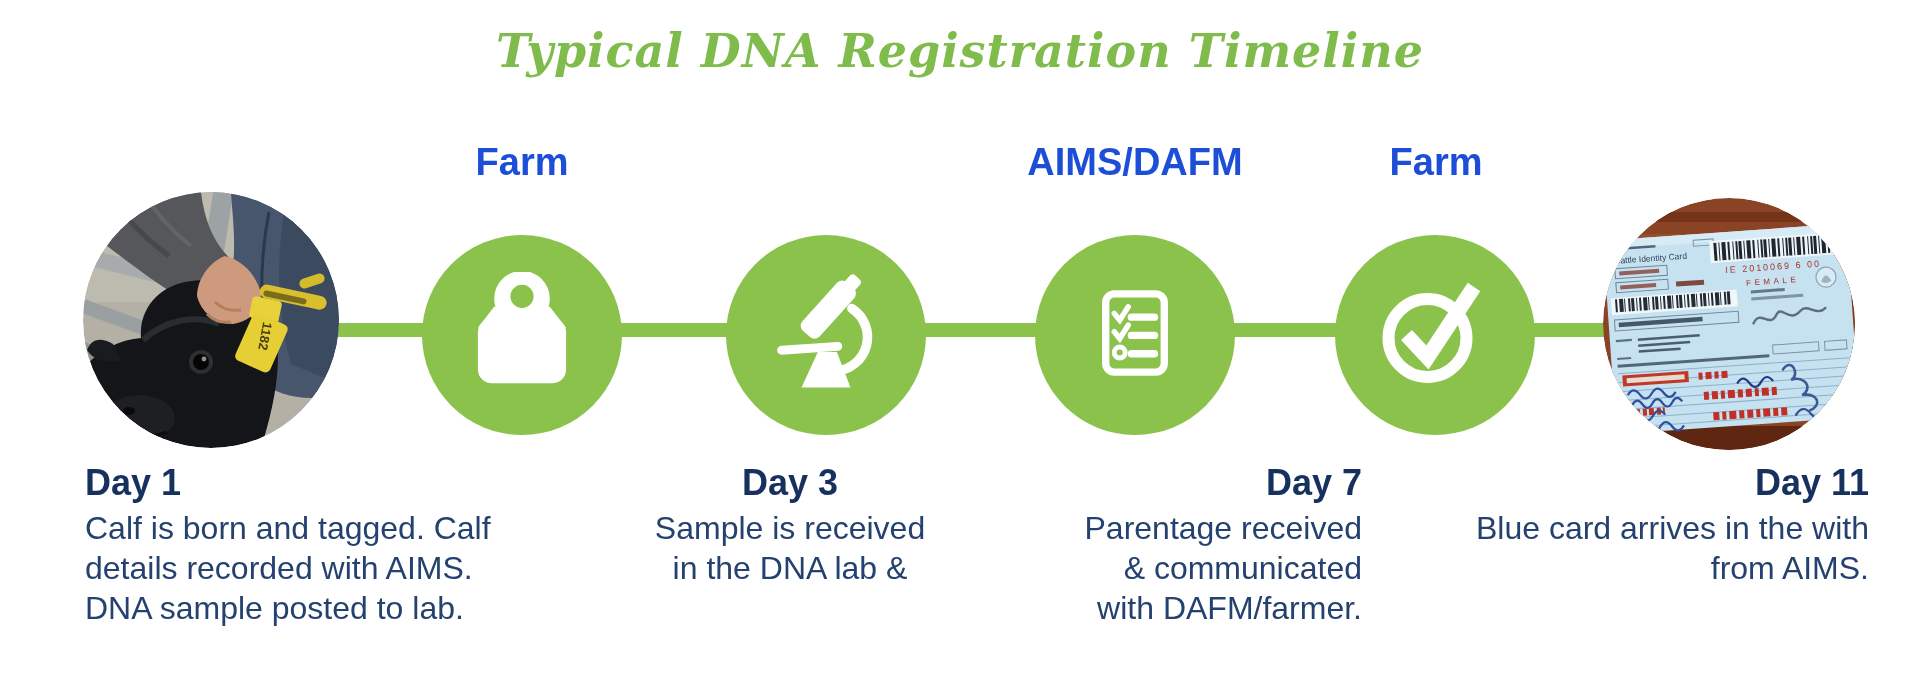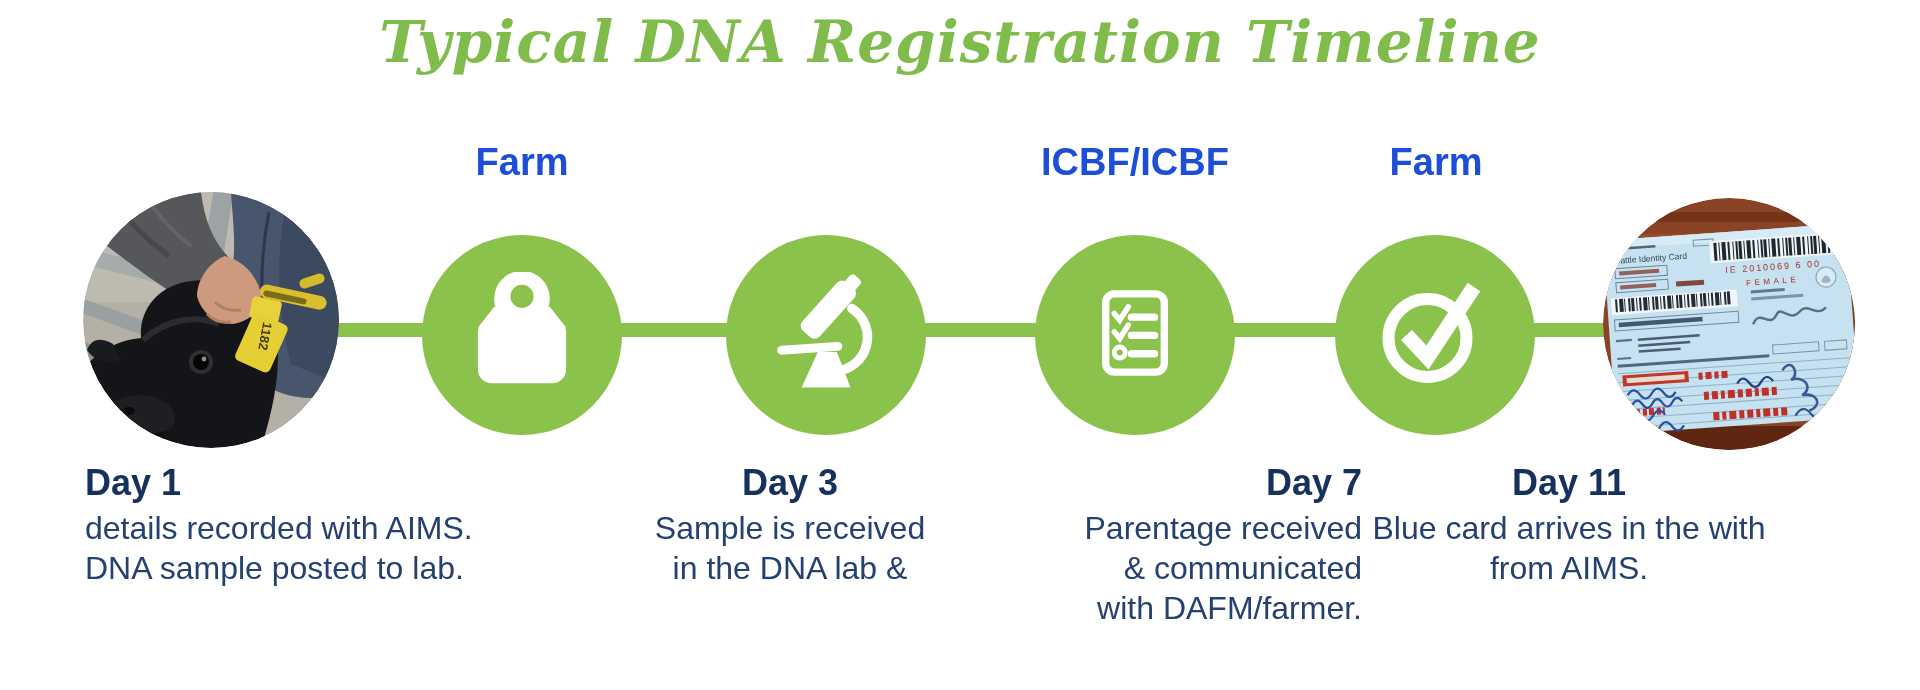--- a/index.html
+++ b/index.html
@@ -1,23 +1,23 @@
 <!DOCTYPE html>
 <html><head>
 <meta charset="utf-8">
 <style>
   html,body{margin:0;padding:0;background:#ffffff;}
   .canvas{
     position:relative;width:1920px;height:690px;background:#ffffff;overflow:hidden;
     font-family:"Liberation Sans",sans-serif;
   }
   .title{
-    position:absolute;top:8px;left:0;right:0;margin:0;text-align:center;
+    position:absolute;top:8px;left:0;right:0;margin:16px;text-align:center;
     font-family:"DejaVu Serif",serif;font-style:italic;font-weight:bold;
-    font-size:58px;letter-spacing:1px;color:#7fbc4b;
+    font-size:46px;letter-spacing:1px;color:#7fbc4b;
   }
   .connector{
     position:absolute;left:300px;top:323px;width:1350px;height:14px;
     background:#8bc24b;z-index:1;
   }
   .node{
     position:absolute;top:235px;width:200px;height:200px;border-radius:50%;
     background:#8bc24b;z-index:2;display:flex;align-items:center;justify-content:center;
   }
   .node-1{left:422px}.node-2{left:726px}.node-3{left:1035px}.node-4{left:1335px}
@@ -34,21 +34,21 @@
   .photo svg{display:block}
   .photo-left{left:83px;top:192px;width:256px;height:256px;}
   .photo-right{left:1603px;top:198px;width:252px;height:252px;}
   .col{position:absolute;top:462px;z-index:3;color:#24416f;}
   .col .day{font-weight:bold;font-size:36px;color:#17315f;line-height:42px;margin-bottom:4px;}
   .col .desc{font-size:32px;line-height:40px;}
   .col .ln{display:block;}
   .col-1{left:85px;width:478px;text-align:left;}
   .col-2{left:618px;width:344px;text-align:center;}
   .col-3{left:958px;width:404px;text-align:right;}
-  .col-4{left:1324px;width:490px;text-align:center;}
+  .col-4{left:1379px;width:490px;text-align:right;}
 </style>
 </head>
 <body>
 
 <div class="canvas">
 
   <h1 class="title">Typical DNA Registration Timeline</h1>
 
   <div class="connector"></div>
 
@@ -94,21 +94,21 @@
         </g>
         <g transform="rotate(24 182 150)">
           <path d="M166,126 h26 c4,0 6,2 6,6 v40 c0,4 -2,6 -6,6 h-26 c-4,0 -6,-2 -6,-6 v-40 c0,-4 2,-6 6,-6 Z" fill="#e6cf35"></path>
           <text transform="translate(172,132) rotate(76)" font-size="13" font-weight="bold" fill="#473f12">1182</text>
         </g>
       </g>
     </svg>
   </div>
 
   <div class="stage-label lbl-1">Farm</div>
-  <div class="stage-label lbl-3">ICBF/ICBF</div>
+  <div class="stage-label lbl-3">AIMS/DAFM</div>
   <div class="stage-label lbl-4">Farm</div>
 
   <div class="node node-1">
     <svg class="icon-tag" viewBox="0 0 100 100">
       <g fill="#ffffff">
         <circle cx="50" cy="23" r="24"></circle>
         <path d="M26,30 L74,30 L88,48 L12,48 Z"></path>
         <rect x="12" y="40" width="76" height="56" rx="12"></rect>
       </g>
       <circle cx="50" cy="21" r="10" fill="#8bc24b"></circle>
@@ -236,20 +236,21 @@
             <path d="M186,222 q8,-12 16,0 q6,8 16,-2" stroke="#33508f"></path>
           </g>
         </g>
       </g>
     </svg>
   </div>
 
   <div class="col col-1">
     <div class="day">Day 1</div>
     <div class="desc">
+      <span class="ln">Calf is born and tagged. Calf</span>
       <span class="ln">details recorded with AIMS.</span>
       <span class="ln">DNA sample posted to lab.</span>
     </div>
   </div>
 
   <div class="col col-2">
     <div class="day">Day 3</div>
     <div class="desc">
       <span class="ln">Sample is received</span>
       <span class="ln">in the DNA lab &amp;</span>

